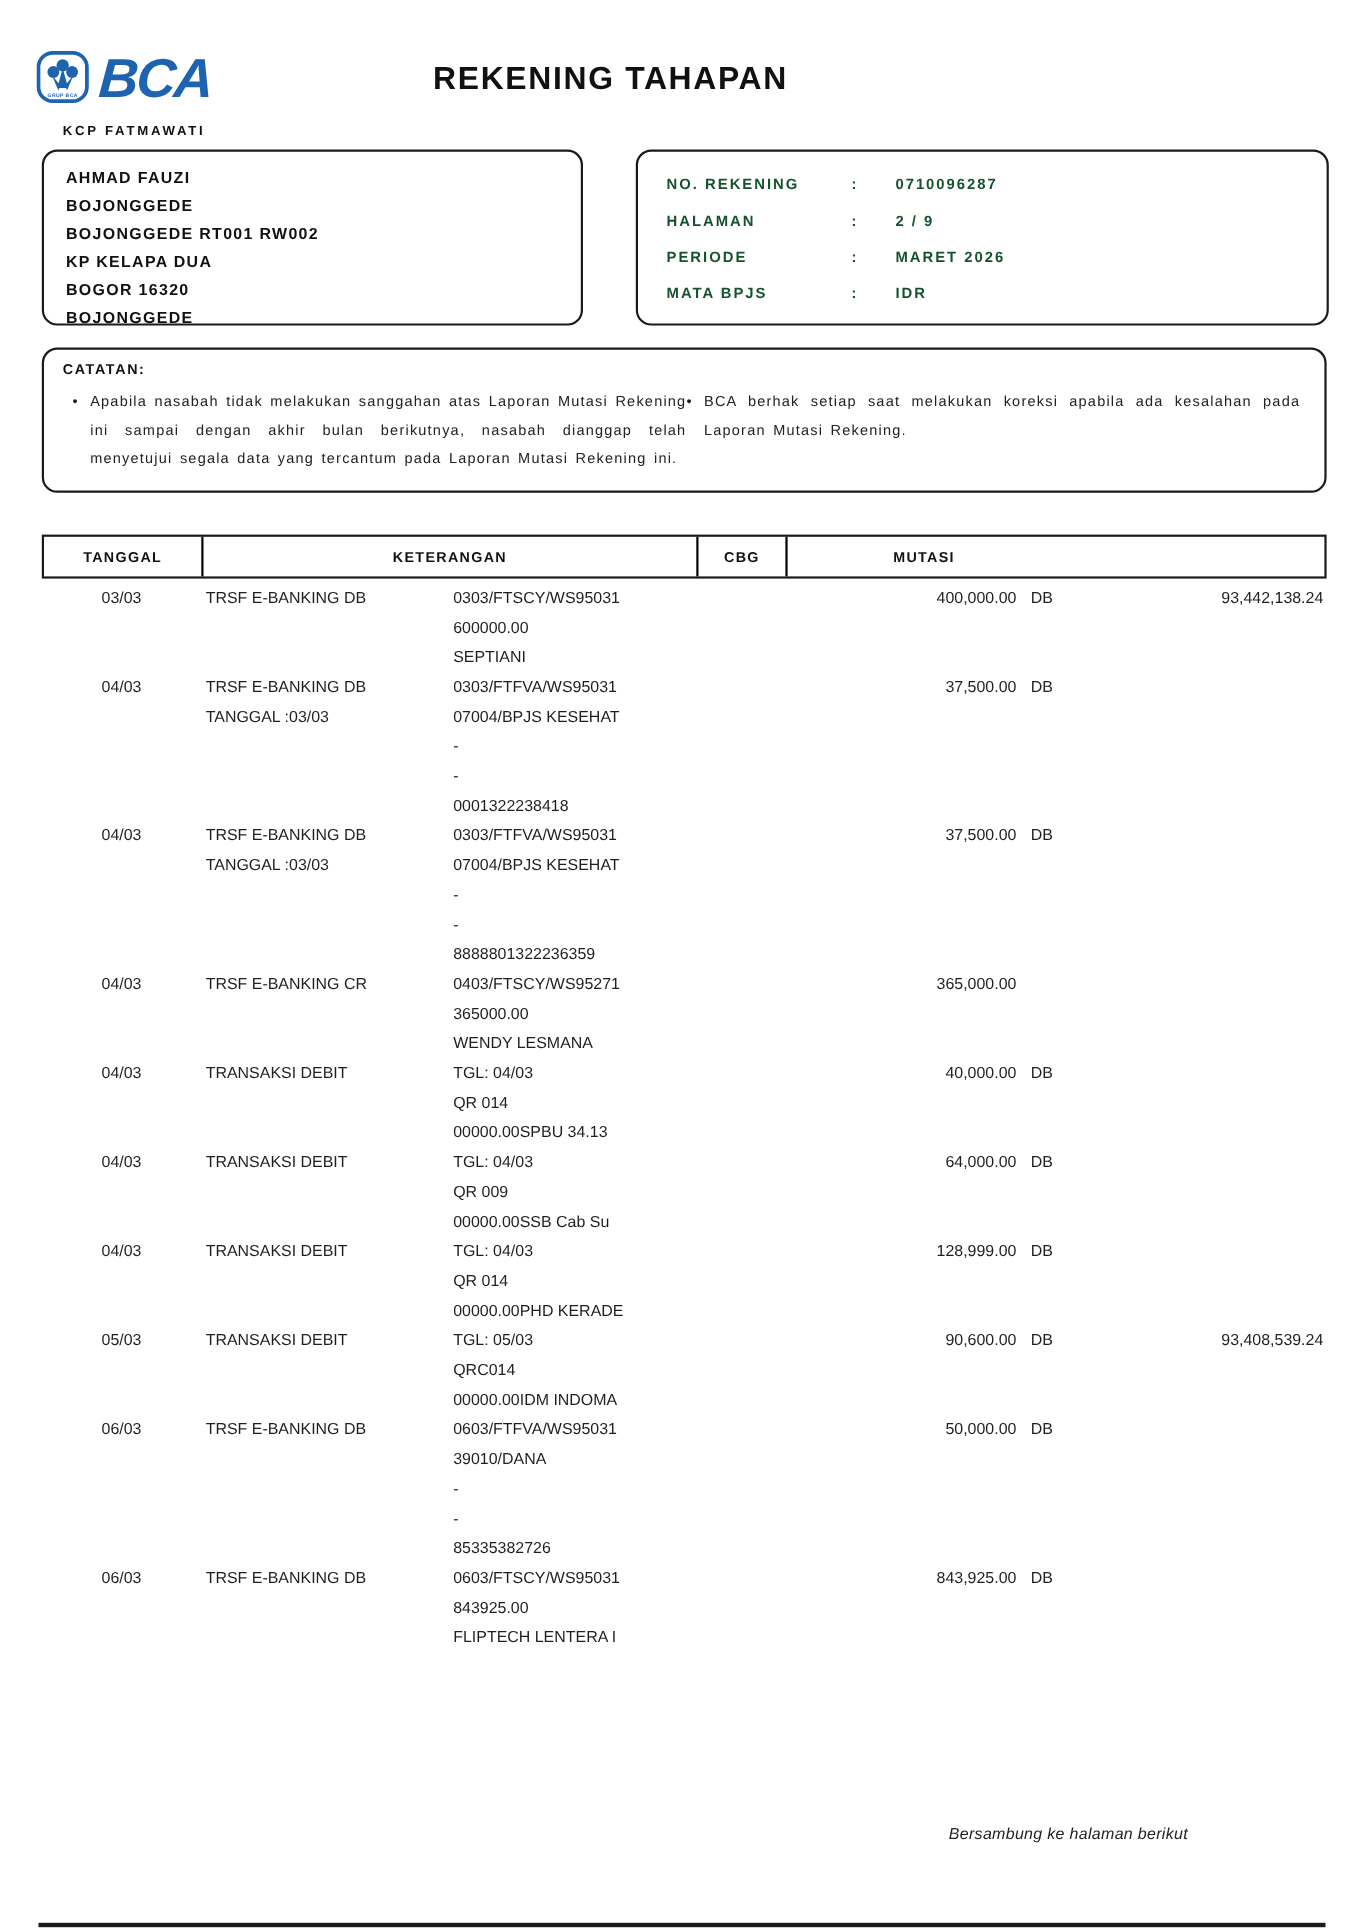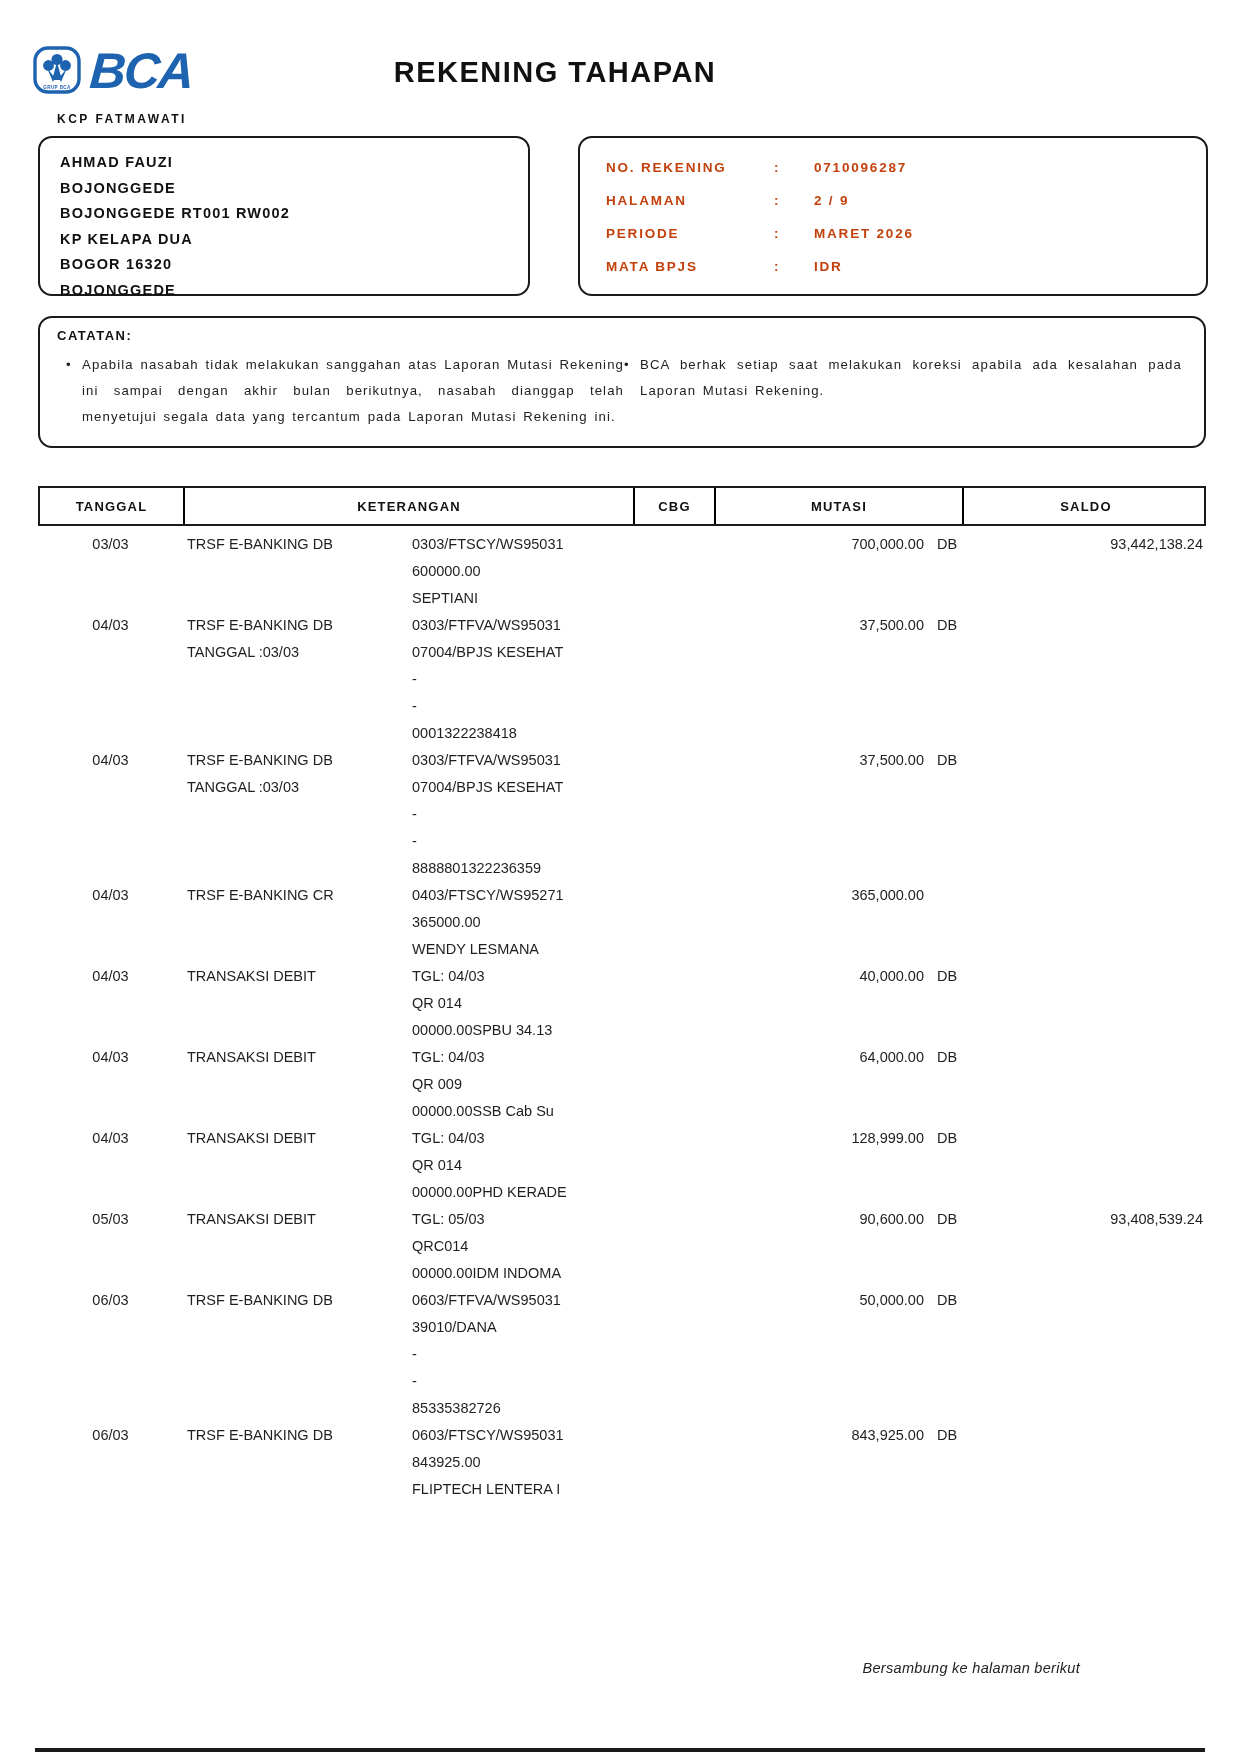--- a/index.html
+++ b/index.html
@@ -26,21 +26,21 @@
   .branch{
     position:absolute;left:57px;top:112px;
     font-size:12px;font-weight:700;letter-spacing:2.5px;color:#111;
   }
   
   .box{position:absolute;border:2.5px solid #1a1a1a;border-radius:14px;background:#fff;}
   .addr-box{left:38px;top:136px;width:492px;height:160px;padding:12px 0 0 20px;box-sizing:border-box;}
   .addr-line{font-size:14.5px;font-weight:700;letter-spacing:1.2px;line-height:25.5px;color:#111;}
   .info-box{left:578px;top:136px;width:630px;height:160px;padding:13px 0 0 26px;box-sizing:border-box;}
   .info-row{display:grid;grid-template-columns:168px 40px auto;height:33px;align-items:center;}
-  .info-label,.info-colon,.info-value{font-size:13.5px;font-weight:700;letter-spacing:1.8px;color:#c2410c;}
+  .info-label,.info-colon,.info-value{font-size:13.5px;font-weight:700;letter-spacing:1.8px;color:#14532d;}
   
   .notes-box{left:38px;top:316px;width:1168px;height:132px;padding:10px 0 0 17px;box-sizing:border-box;}
   .notes-title{font-size:13px;font-weight:700;letter-spacing:1.5px;color:#111;}
   .notes-cols{display:flex;gap:0;padding-left:9px;margin-top:9px;}
   .note{
     position:relative;width:558px;box-sizing:border-box;padding-left:16px;
     font-size:13.2px;letter-spacing:1.1px;word-spacing:2px;line-height:26px;color:#222;
     text-align:justify;
   }
   .note::before{content:"\2022";position:absolute;left:0;top:0;}
@@ -133,40 +133,39 @@
       <div class="note">Apabila nasabah tidak melakukan sanggahan atas Laporan Mutasi Rekening ini sampai dengan akhir bulan berikutnya, nasabah dianggap telah menyetujui segala data yang tercantum pada Laporan Mutasi Rekening ini.</div>
       <div class="note">BCA berhak setiap saat melakukan koreksi apabila ada kesalahan pada Laporan Mutasi Rekening.</div>
     </div>
   </div>
 
   <div class="thead">
     <div class="th">TANGGAL</div>
     <div class="th">KETERANGAN</div>
     <div class="th">CBG</div>
     <div class="th">MUTASI</div>
-    <div class="th">SALDO</div>
   </div>
 
   <div class="tbody">
 
     <div class="trow">
       <div class="c date">
           <div class="line">03/03</div>
         </div>
       <div class="c type">
         <div class="line">TRSF E-BANKING DB</div>
       </div>
       <div class="c detail">
         <div class="line">0303/FTSCY/WS95031</div>
         <div class="line">600000.00</div>
         <div class="line">SEPTIANI</div>
       </div>
       <div class="c cbg"></div>
       <div class="c mutasi">
-          <div class="line amtline"><span class="amt">700,000.00</span><span class="db">DB</span></div>
+          <div class="line amtline"><span class="amt">400,000.00</span><span class="db">DB</span></div>
         </div>
       <div class="c saldo">
           <div class="line">93,442,138.24</div>
         </div>
     </div>
 
     <div class="trow">
       <div class="c date">
           <div class="line">04/03</div>
         </div>

